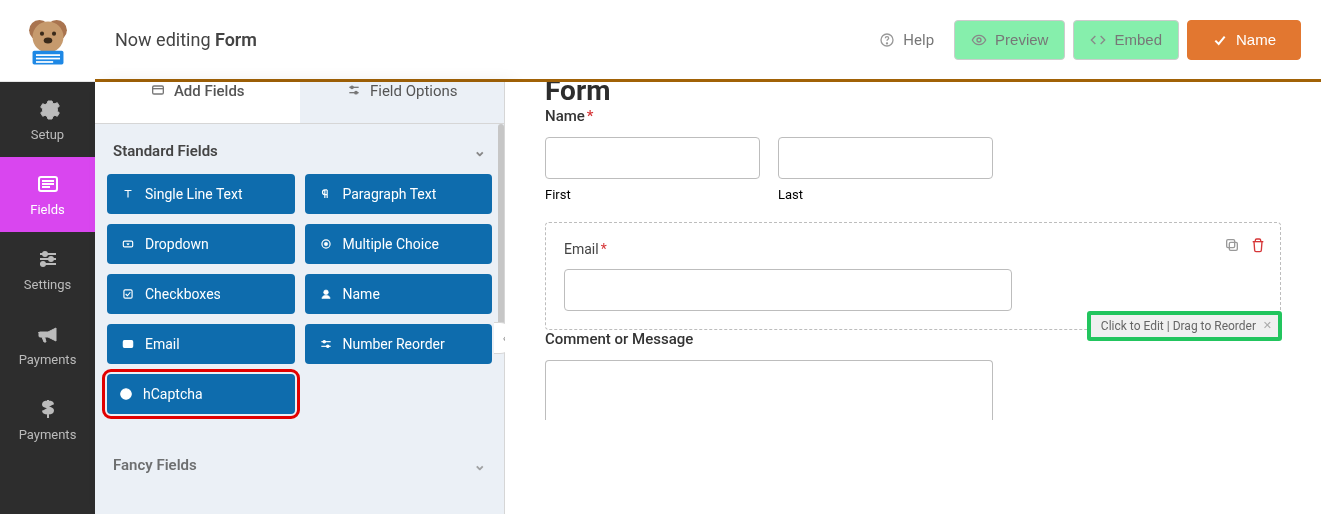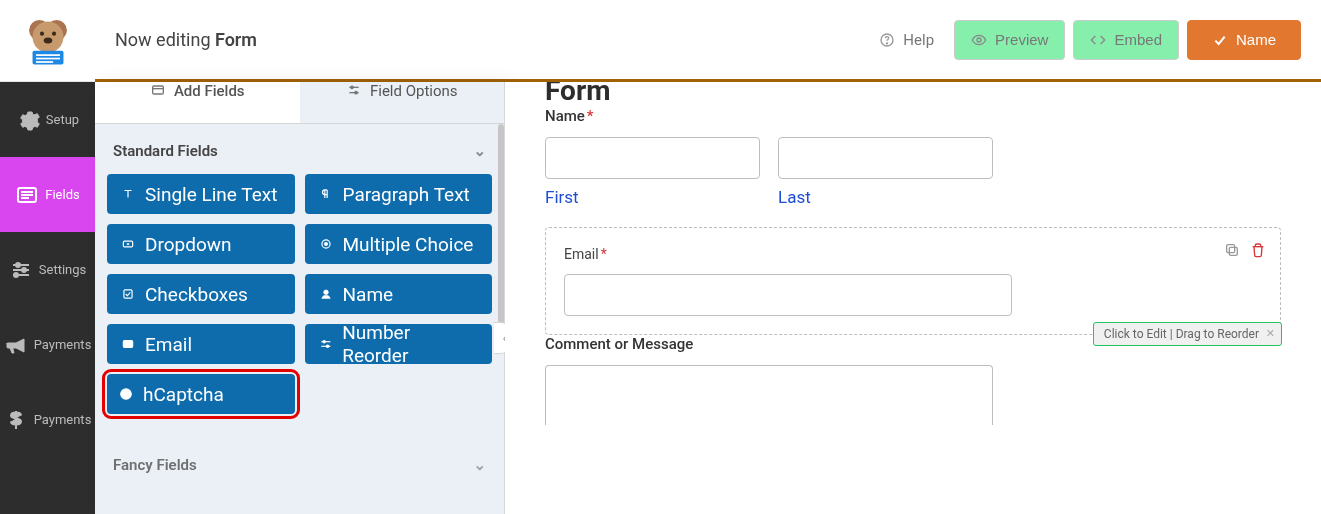--- a/index.html
+++ b/index.html
@@ -54,21 +54,21 @@
   .icon svg { width:100%; height:100%; }
 
   .leftnav {
     position:absolute;
     top:82px; left:0; bottom:0;
     width:95px;
     background:#2d2d2d;
   }
   .nav-item {
     height: 75px;
-    display:flex; flex-direction:row; align-items:center; justify-content:center;
+    display:flex; flex-direction:column; align-items:center; justify-content:center;
     gap:6px;
     color:#bbb;
     font-size:13px;
     cursor:pointer;
   }
   .nav-item.active { background:#d946ef; color:#fff; }
   .nav-item .nicon { width:24px; height:24px; display:flex; align-items:center; justify-content:center; }
   .nav-item .nicon svg { width:100%; height:100%; stroke:currentColor; fill:currentColor; }
 
   .panel {
@@ -94,21 +94,21 @@
   }
   .section-header .chev { margin-left:auto; color:#888; }
   .field-grid { display:grid; grid-template-columns:1fr 1fr; gap:10px; }
   .field-btn {
     background:#0e6cad;
     color:#fff;
     height:40px;
     border-radius:4px;
     display:flex; align-items:center; gap:10px;
     padding: 0 14px;
-    font-size:19px;
+    font-size:14px;
     cursor:pointer;
   }
   .field-btn.highlighted { outline: 3px solid #e20000; outline-offset:2px;padding-left:12px; }
   .field-btn .ficon { width:14px; height:14px; display:flex; align-items:center; justify-content:center; }
   .field-btn .ficon svg { width:100%; height:100%; fill:#fff; stroke:#fff; }
   .panel-scroll {
     position:absolute; right:0; top:42px; width:6px; height:210px;
     background:#c6c6c6; border-radius:3px;
   }
   .panel-collapse {
@@ -134,37 +134,37 @@
   .form-row { }
   .form-row .label { font-size:15px; color:#333; font-weight:500; margin-bottom:12px; }
   .req { color:#d63638; margin-left:2px; }
   .name-fields { display:flex; gap:18px; }
   .name-col { flex:0 0 215px; }
   .finput {
     width:100%; height:42px;
     border:1px solid #bdbdbd; border-radius:4px;
     padding:0 10px; font-size:14px;
   }
-  .sublabel { font-size:17px; color:#1d4ed8; margin-top:8px; }
+  .sublabel { font-size:13px; color:#000000; margin-top:8px; }
 
   .email-block {
     border:1px dashed #bdbdbd; border-radius:4px;
     padding:18px; margin-top:20px;
     position:relative;
   }
   .row-actions {
     position:absolute; top:14px; right:14px;
     display:flex; gap:10px; color:#999;
   }
   .row-actions .del { color:#d63638; }
   .email-block .finput { max-width:448px; }
 
   .reorder-hint {
     position:absolute; right:-2px; bottom:-12px;
-    background:#f0f0f0; border:1px solid #22c55e;
+    background:#f0f0f0; border:4px solid #22c55e;
     padding:4px 22px 4px 10px;
     border-radius:3px;
     color:#666; font-size:12px;
     display:flex; align-items:center; gap:6px;
   }
   .reorder-hint::after {
     content:"✕";
     position:absolute; right:6px; top:4px;
     color:#aaa; font-size:11px;
   }

